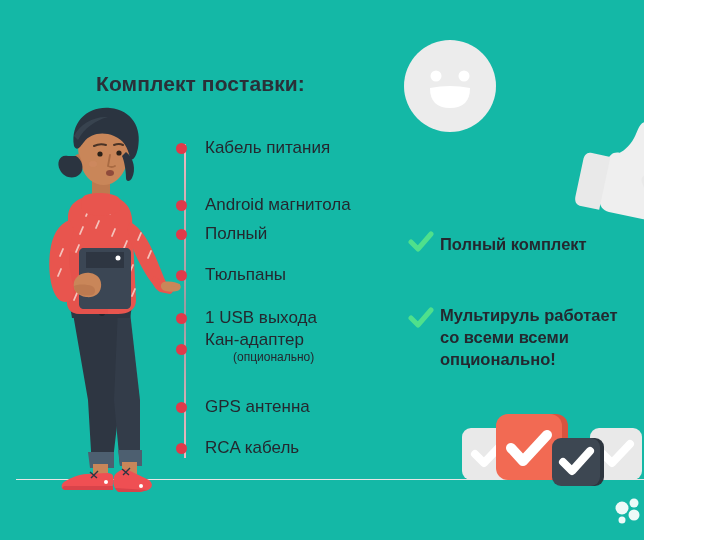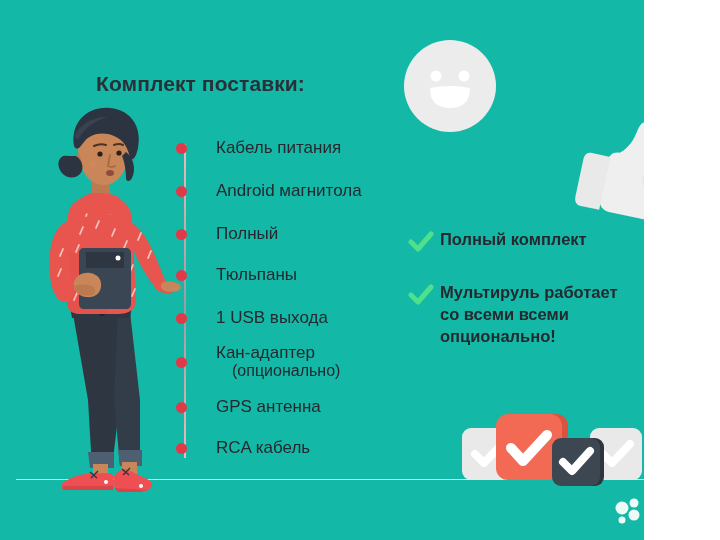--- a/index.html
+++ b/index.html
@@ -59,21 +59,20 @@
     left:8px; top:12px;
     width:2px; height:314px;
     background:linear-gradient(to bottom,#f0b9bf 0%, #9b9ba0 52%, #f0b9bf 100%);
   }
   .kit-item {
     position:absolute;
     left:0;
     display:flex;
     align-items:flex-start;
     width:230px;
-    gap:11px;
   }
   .kit-bullet {
     flex:0 0 auto;
     width:11px; height:11px;
     border-radius:50%;
     background:#e03a4a;
     margin-top:5px;
     position:relative;
     z-index:2;
   }
@@ -82,35 +81,35 @@
     display:flex;
     flex-direction:column;
   }
   .kit-label {
     font-size:17px;
     color:#24282f;
     line-height:20px;
     white-space:nowrap;
   }
   .kit-note {
-    font-size:16px;
+    font-size:12px;
     color:#24282f;
     line-height:15px;
-    margin-left:16px;
+    margin-left:28px;
     white-space:nowrap;
   }
 
   
   .benefit {
     position:absolute;
     display:flex;
     align-items:flex-start;
   }
-  #benefit-0 { left:408px; top:228px; }
-  #benefit-1 { left:408px; top:281px; }
+  #benefit-0 { left:408px; top:228px;align-items:flex-end; }
+  #benefit-1 { left:408px; top:304px; }
   .benefit-check {
     flex:0 0 auto;
     width:26px; height:26px;
     margin-right:6px;
     margin-top:1px;
   }
   .benefit-text {
     font-size:16.5px;
     color:#24282f;
     line-height:22px;
@@ -307,21 +306,21 @@
   <div id="kit-list">
     <div id="timeline-rail"></div>
 
     <div class="kit-item" style="top:6px">
       <span class="kit-bullet"></span>
       <span class="kit-label-wrap">
         <span class="kit-label">Кабель питания</span>
       </span>
     </div>
 
-    <div class="kit-item" style="top:49px">
+    <div class="kit-item" style="top:63px">
       <span class="kit-bullet"></span>
       <span class="kit-label-wrap">
         <span class="kit-label">Android магнитола</span>
       </span>
     </div>
 
     <div class="kit-item" style="top:92px">
       <span class="kit-bullet"></span>
       <span class="kit-label-wrap">
         <span class="kit-label">Полный</span>
@@ -335,21 +334,21 @@
       </span>
     </div>
 
     <div class="kit-item" style="top:176px">
       <span class="kit-bullet"></span>
       <span class="kit-label-wrap">
         <span class="kit-label">1 USB выхода</span>
       </span>
     </div>
 
-    <div class="kit-item" style="top:211px">
+    <div class="kit-item" style="top:198px">
       <span class="kit-bullet" style="margin-top:14px"></span>
       <span class="kit-label-wrap">
         <span class="kit-label">Кан-адаптер</span>
         <span class="kit-note">(опционально)</span>
       </span>
     </div>
 
     <div class="kit-item" style="top:265px">
       <span class="kit-bullet"></span>
       <span class="kit-label-wrap">

